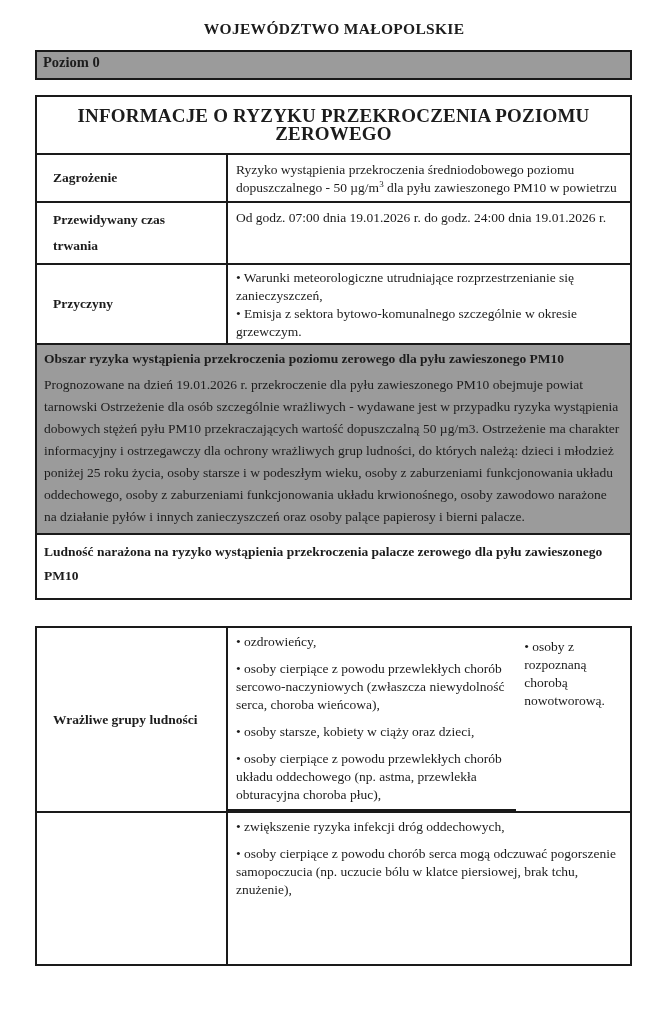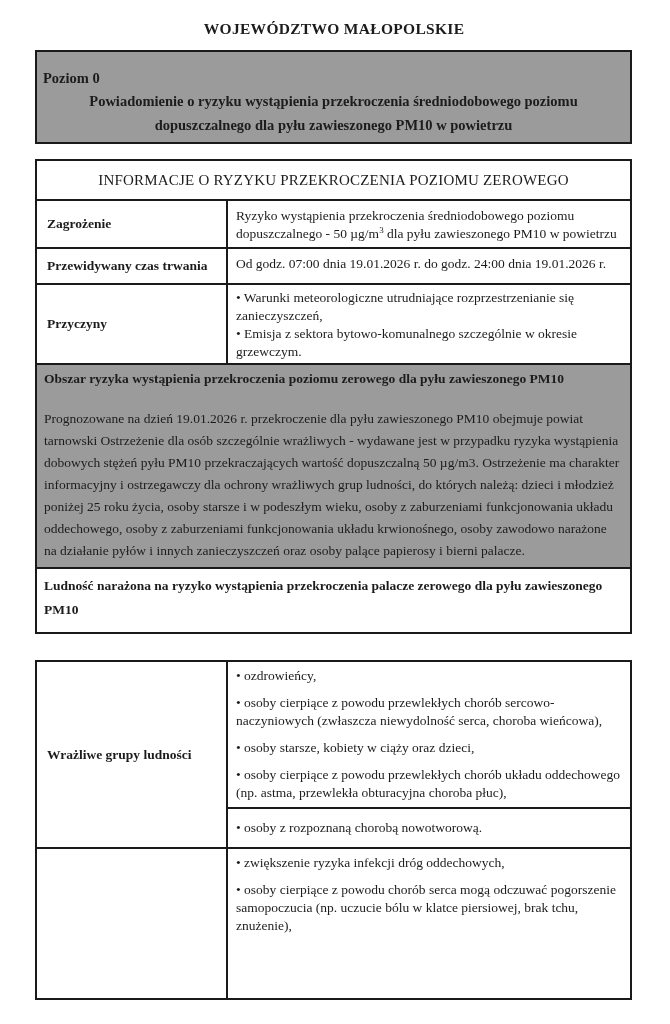--- a/index.html
+++ b/index.html
@@ -19,21 +19,21 @@
     text-align: center;
     font-weight: bold;
     font-size: 15.5px;
     letter-spacing: 0.3px;
   }
 
   .banner {
     margin: 12px 36px 0 35px;
     border: 2px solid #1a1a1a;
     background: #9b9b9b;
-    padding: 16px 6px 5px 6px;
+    padding: 0 6px 5px 6px;
   }
   .banner-level {
     font-weight: bold;
     font-size: 14.5px;
     line-height: 21px;
     text-align: left;
   }
   .banner-msg {
     font-weight: bold;
     font-size: 14.5px;
@@ -46,71 +46,70 @@
   .tbl {
     margin: 0 36px 0 35px;
     border: 2px solid #1a1a1a;
     background: #ffffff;
   }
   .tbl-1 { margin-top: 15px; }
   .tbl-2 { margin-top: 26px; height: 340px; overflow: hidden; }
 
   .tbl-header {
     text-align: center;
-    font-weight: normal;
-    font-size: 15px;
+    font-weight: bold;
+    font-size: 19px;
     padding: 10px 6px;
     border-bottom: 2px solid #1a1a1a;
     letter-spacing: 0.2px;
   }
 
   .row { display: flex; align-items: stretch; }
   .row + .row, .area + .row, .row + .area, .area + .area { border-top: 2px solid #1a1a1a; }
 
   .cell-label {
     width: 191px;
     flex: 0 0 191px;
     border-right: 2px solid #1a1a1a;
     display: flex;
     align-items: center;
-    padding: 4px 10px;
+    padding: 4px 16px;
     font-weight: bold;
     line-height: 26px;
   }
   .cell-value {
     flex: 1 1 auto;
     padding: 6px 12px 4px 8px;
   }
   .cell-value.tight { padding-top: 4px; padding-bottom: 2px; }
 
   .area { padding: 5px 8px 5px 7px; }
   .area-gray { background: #9b9b9b; }
-  .area-heading { font-weight: bold; margin-bottom: 20px; }
+  .area-heading { font-weight: bold; margin-bottom: 6px; }
   .area-heading.wide { line-height: 24px; margin-bottom: 5px; }
   .area-body { line-height: 22px; }
 
-  .t2-right { flex: 1 1 auto; display: flex; flex-direction: column; }
+  .t2-right { flex: 1 1 auto; display: flex; flex-direction: row; }
   .t2-sub { padding: 5px 8px; }
   .t2-sub-divider { border-bottom: 2px solid #1a1a1a; }
   .t2-sub p + p { margin-top: 9px; }
   .t2-sub-small { padding: 10px 8px; }
   .row-cut { min-height: 160px; }
 
   sup { font-size: 9px; line-height: 0; vertical-align: super; }
 </style>
 </head>
 <body>
 
 <div class="page">
 
   <div class="doc-title">WOJEWÓDZTWO MAŁOPOLSKIE</div>
 
   <div class="banner">
     <div class="banner-level">Poziom 0</div>
-    <div class="banner-msg">Powiadomienie o ryzyku wystąpienia przekroczenia średniodobowego poziomu dopuszczalnego dla pyłu zawieszonego PM10 w powietrzu</div>
   </div>
 
   <div class="tbl tbl-1">
     <div class="tbl-header">INFORMACJE O RYZYKU PRZEKROCZENIA POZIOMU ZEROWEGO</div>
 
     <div class="row">
       <div class="cell-label">Zagrożenie</div>
       <div class="cell-value">
         <span>Ryzyko wystąpienia przekroczenia średniodobowego poziomu dopuszczalnego - 50 µg/m</span><sup>3</sup><span> dla pyłu zawieszonego PM10 w powietrzu</span>
       </div>

